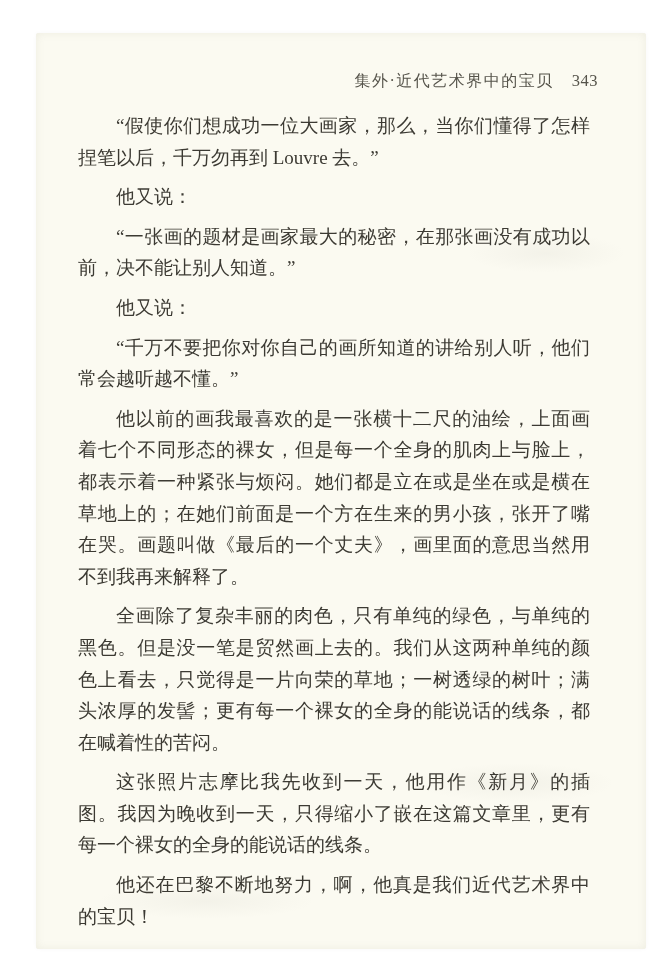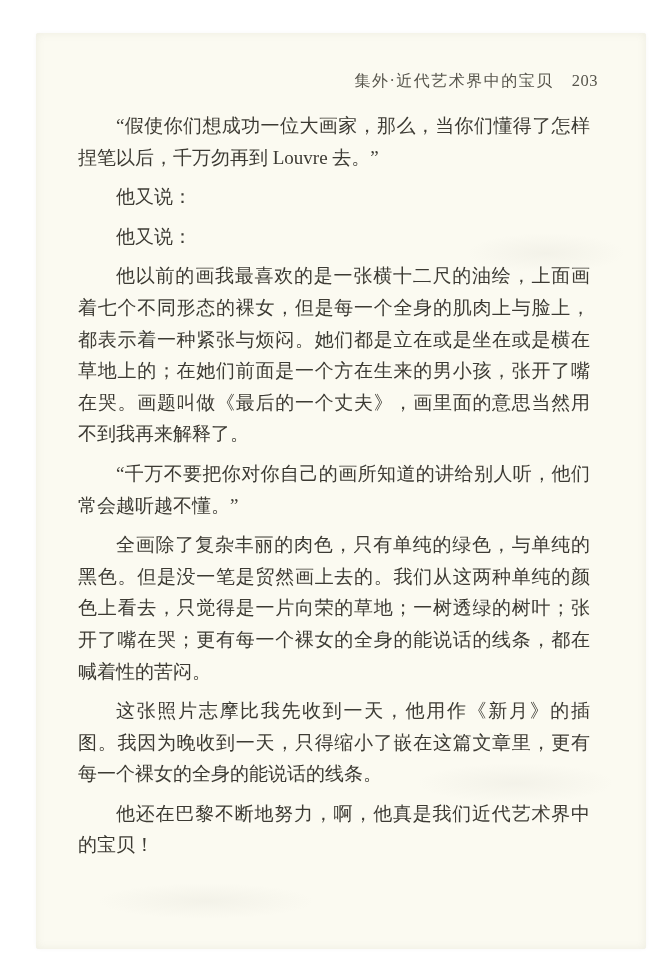--- a/index.html
+++ b/index.html
@@ -74,29 +74,30 @@
   <div class="page">
 
     <div class="artifact" style="left:430px; top:200px; width:160px; height:40px;"></div>
     <div class="artifact" style="left:380px; top:730px; width:200px; height:40px;"></div>
     <div class="artifact" style="left:60px; top:850px; width:220px; height:36px;"></div>
 
     <div class="content">
 
       <div class="running-header">
         <span>集外·近代艺术界中的宝贝</span>
-        <span class="pgnum">203</span>
+        <span class="pgnum">343</span>
       </div>
 
       <div class="article-body" id="article-body">
           <p>“假使你们想成功一位大画家，那么，当你们懂得了怎样捏笔以后，千万勿再到 Louvre 去。”</p>
           <p>他又说：</p>
+          <p>“一张画的题材是画家最大的秘密，在那张画没有成功以前，决不能让别人知道。”</p>
           <p>他又说：</p>
+          <p>“千万不要把你对你自己的画所知道的讲给别人听，他们常会越听越不懂。”</p>
           <p>他以前的画我最喜欢的是一张横十二尺的油绘，上面画着七个不同形态的裸女，但是每一个全身的肌肉上与脸上，都表示着一种紧张与烦闷。她们都是立在或是坐在或是横在草地上的；在她们前面是一个方在生来的男小孩，张开了嘴在哭。画题叫做《最后的一个丈夫》，画里面的意思当然用不到我再来解释了。</p>
-          <p>“千万不要把你对你自己的画所知道的讲给别人听，他们常会越听越不懂。”</p>
-          <p>全画除了复杂丰丽的肉色，只有单纯的绿色，与单纯的黑色。但是没一笔是贸然画上去的。我们从这两种单纯的颜色上看去，只觉得是一片向荣的草地；一树透绿的树叶；张开了嘴在哭；更有每一个裸女的全身的能说话的线条，都在喊着性的苦闷。</p>
+          <p>全画除了复杂丰丽的肉色，只有单纯的绿色，与单纯的黑色。但是没一笔是贸然画上去的。我们从这两种单纯的颜色上看去，只觉得是一片向荣的草地；一树透绿的树叶；满头浓厚的发髻；更有每一个裸女的全身的能说话的线条，都在喊着性的苦闷。</p>
           <p>这张照片志摩比我先收到一天，他用作《新月》的插图。我因为晚收到一天，只得缩小了嵌在这篇文章里，更有每一个裸女的全身的能说话的线条。</p>
           <p>他还在巴黎不断地努力，啊，他真是我们近代艺术界中的宝贝！</p>
         </div>
 
     </div>
   </div>
 </div>
 
 </body></html>

